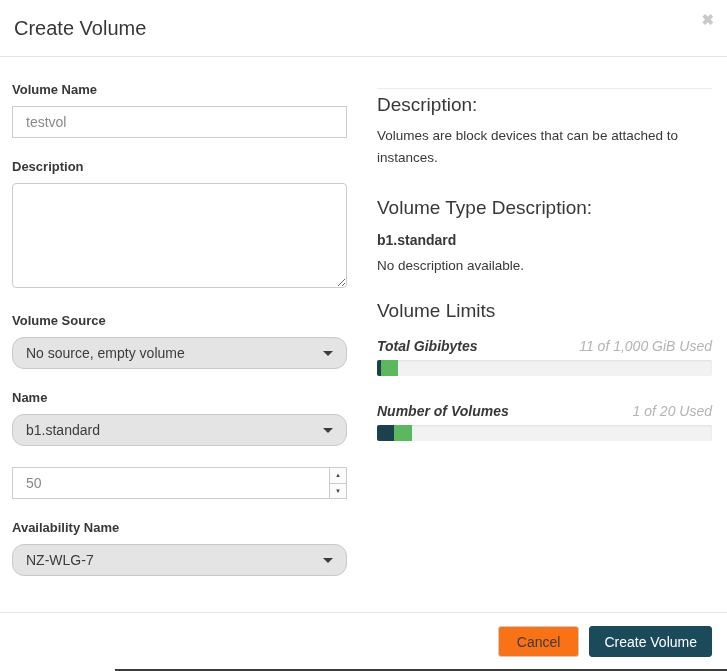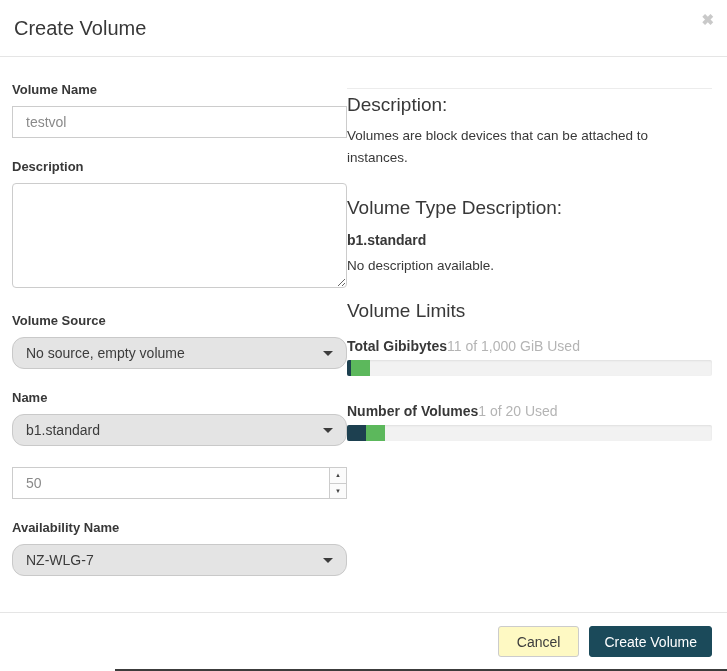--- a/index.html
+++ b/index.html
@@ -17,21 +17,21 @@
     display:flex; align-items:center; padding:0 14px;
   }
   .modal-title { font-size:20px; font-weight:400; color:var(--text,#383838); }
   .close-btn {
     position:absolute; top:12px; right:13px; background:none; border:none;
     font-size:15px; font-weight:700; color:var(--close,#c9c9c9); cursor:pointer;
     line-height:1;
   }
 
   
-  .modal-body { flex:1; display:flex; padding:25px 15px 0 12px; }
+  .modal-body { flex:1; display:flex; gap:30px; padding:25px 15px 0 12px; }
   .col-left  { width:335px; flex:0 0 335px; }
   .col-right { flex:1; }
 
   
   .field { margin-bottom:21px; }
   .field-label { display:block; font-size:13px; font-weight:700; margin-bottom:9px; color:var(--text,#383838); }
   .required-mark { color:var(--required,#2b5f75); font-weight:700; font-size:13px; margin-left:2px; position:relative; top:-2px; }
 
   .text-input {
     width:100%; height:32px; border:1px solid var(--input_border,#ccc); border-radius:0;
@@ -75,41 +75,41 @@
   .info-heading { font-size:19px; font-weight:400; color:var(--text,#383838); }
   .h-desc   { margin-top:5px; }
   .h-typed  { margin-top:29px; }
   .h-limits { margin-top:27px; }
   .info-text { font-size:13.5px; line-height:1.6; margin-top:9px; color:var(--text,#383838); }
   .type-name { font-size:14px; font-weight:700; margin-top:13px; }
   .type-desc { font-size:13.5px; margin-top:10px; }
 
   .limit { margin-top:16px; }
   .limit + .limit { margin-top:27px; }
-  .limit-head { display:flex; align-items:baseline; justify-content:flex-start; }
+  .limit-head { display:flex; align-items:baseline; justify-content:space-between;font-style:italic; }
   .limit-label { font-size:14px; font-weight:700; color:var(--text,#383838); }
   .limit-usage { font-size:14px; color:var(--muted,#b4b4b4); }
   .progress {
     margin-top:6px; height:16px; background:var(--track,#f2f2f2);
     border-radius:2px; display:flex; overflow:hidden;
     box-shadow:inset 0 1px 2px rgba(0,0,0,0.08);
   }
   .bar-used  { background:var(--used,#1d4050); height:100%; }
   .bar-added { background:var(--success,#5cb85c); height:100%; }
 
   
   .modal-footer {
     border-top:1px solid var(--border,#e5e5e5);
     padding:13px 15px 14px; display:flex; justify-content:flex-end; gap:10px;
   }
   .btn {
     height:31px; font-size:14px; font-family:inherit; border-radius:3px; cursor:pointer;
     display:inline-flex; align-items:center; padding:0 18px;
   }
-  .btn-cancel { background:#fef9c3; border:1px solid #ccc; color:#3c3c3c; }
+  .btn-cancel { background:#f97316; border:1px solid #ccc; color:#3c3c3c; }
   .btn-primary { background:var(--primary,#1b4a5a); border:1px solid var(--primary,#1b4a5a); color:#fff; padding:0 14px; }
 
   .page-edge { position:absolute; bottom:0; left:115px; right:0; height:2px; background:#3c3c3c; }
 </style>
 </head>
 <body>
 
 <div class="modal">
 
   <div class="modal-header">

